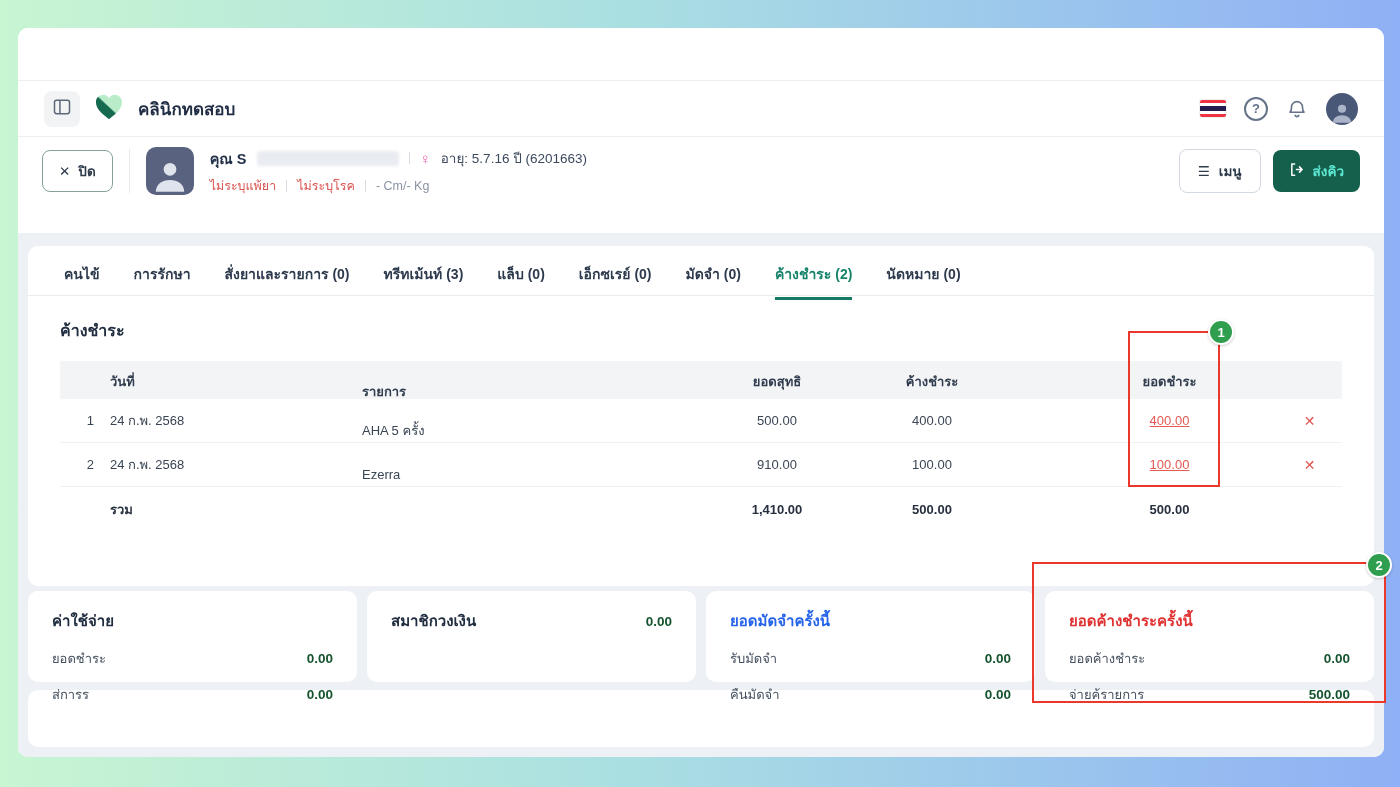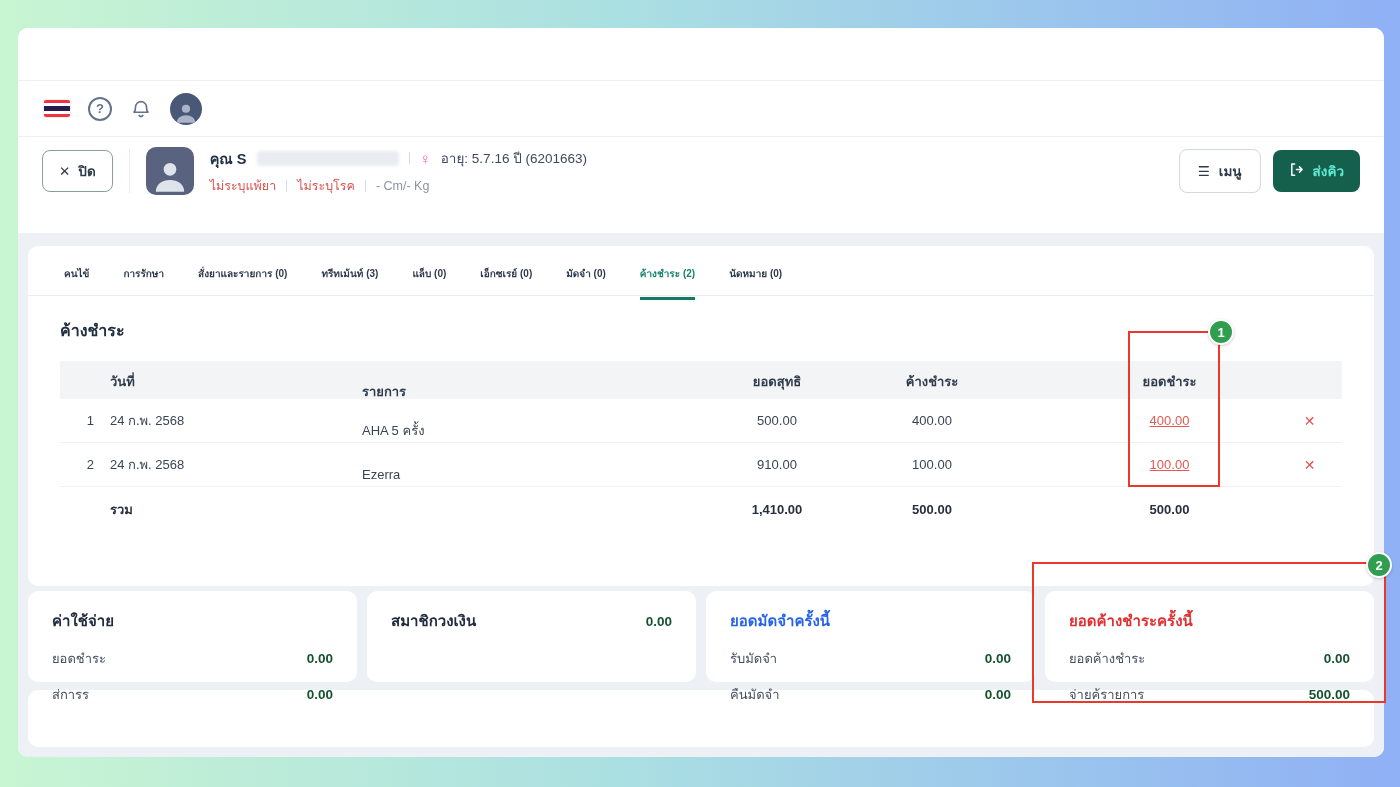--- a/index.html
+++ b/index.html
@@ -75,21 +75,21 @@
     border: none; border-radius: 8px; background: #15604c; color: #5eead4;
     font-size: 13.5px; font-weight: 600; cursor: pointer; font-family: inherit;
   }
 
   
   .content-bg { position: absolute; left: 0; top: 205px; right: 0; bottom: 0; background: #edf0f4; padding: 13px 10px 0; }
 
   .tab-card { height: 340px; background: #fff; border-radius: 10px; }
   .tabs { height: 50px; display: flex; align-items: center; gap: 34px; padding: 0 36px; border-bottom: 1px solid #e9ecef; }
   .tab {
-    font-size: 10px; font-weight: 600; color: #2e3a4d; height: 58px;
+    font-size: 14px; font-weight: 600; color: #2e3a4d; height: 58px;
     display: flex; align-items: center; border-bottom: 3px solid transparent;
     padding-top: 9px; cursor: pointer; white-space: nowrap;
   }
   .tab.active { color: #17836a; border-bottom-color: #147a61; }
 
   .section { padding: 22px 32px 0; }
   .section-title { font-size: 16px; font-weight: bold; color: #212d40; margin-bottom: 18px; }
 
   .trow { display: grid; grid-template-columns: 40px 250px 1fr 150px 160px 265px 65px; align-items: center; }
   .thead { background: #f3f4f6; height: 38px; font-size: 13px; font-weight: bold; color: #303c4e; border-radius: 2px; }
@@ -131,20 +131,42 @@
 </style>
 </head>
 <body>
 
 <div class="stage">
   <div class="canvas">
 
     <div class="top-strip"></div>
 
     <header class="app-header">
+      <div class="header-left">
+        <button class="toggle-btn">
+          <span>
+            <svg width="20" height="20" viewBox="0 0 24 24" fill="none" stroke="#5c6877" stroke-width="1.8">
+              <rect x="3" y="4" width="18" height="16" rx="2.5"></rect>
+                <line x1="9.5" y1="4" x2="9.5" y2="20"></line>
+            </svg>
+          </span>
+        </button>
+        <span>
+          <svg width="30" height="28" viewBox="0 0 32 30">
+            <defs>
+              <linearGradient id="hg" x1="0" y1="1" x2="1" y2="0">
+                <stop offset="0.48" stop-color="#166a50"></stop>
+                  <stop offset="0.52" stop-color="#b9ecc9"></stop>
+              </linearGradient>
+            </defs>
+            <path d="M16 28 C8 22 2 17 2 10 C2 5 6 2 10 2 C13 2 15 4 16 6 C17 4 19 2 22 2 C26 2 30 5 30 10 C30 17 24 22 16 28 Z" fill="url(#hg)"></path>
+          </svg>
+        </span>
+        <span class="clinic-title">คลินิกทดสอบ</span>
+      </div>
       <div class="header-right">
         <span class="flag">
           <span class="s1"></span>
             <span class="s2"></span>
             <span class="s3"></span>
             <span class="s2"></span>
             <span class="s1"></span>
         </span>
         <span class="help-circle">?</span>
         <span class="bell">

